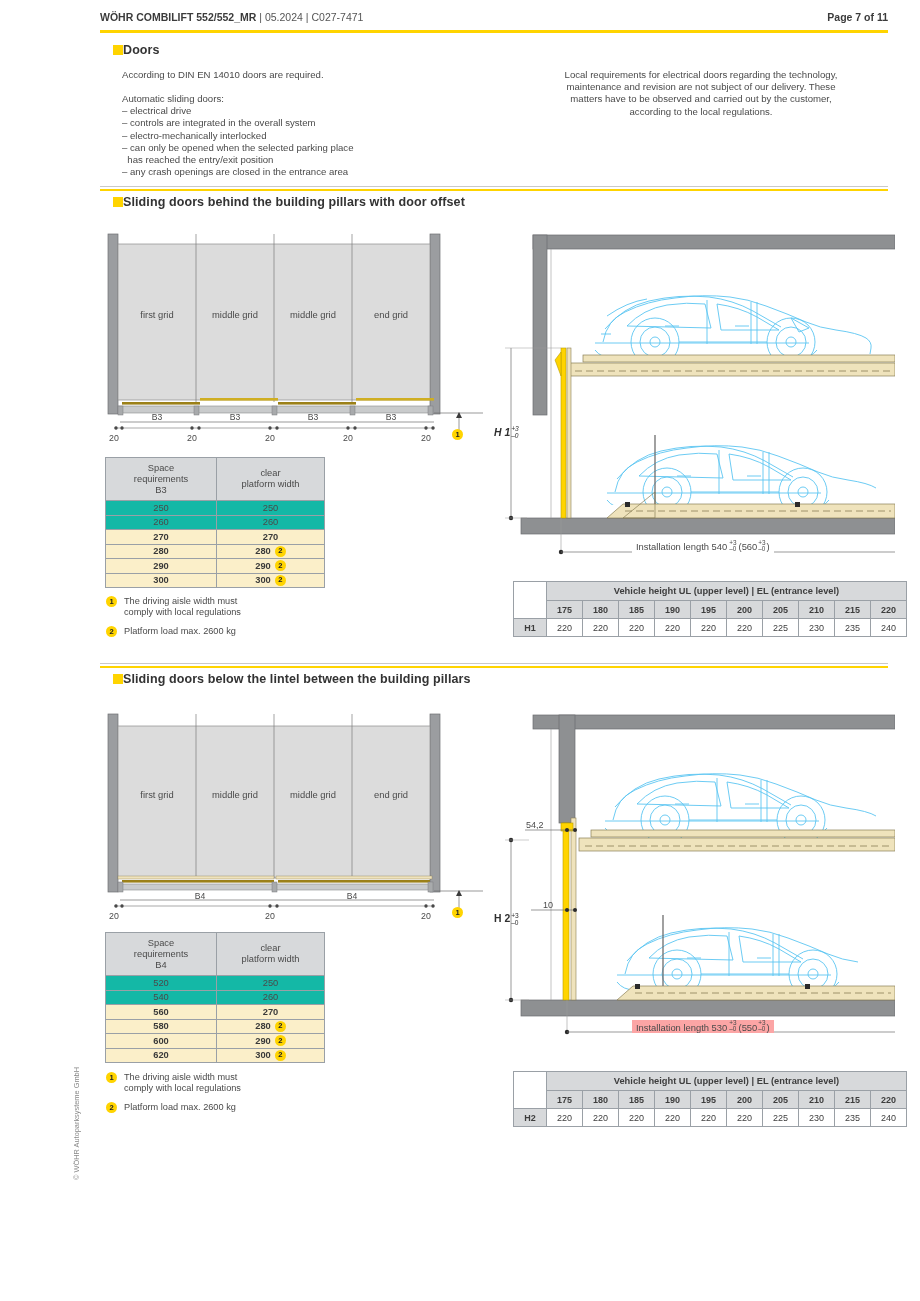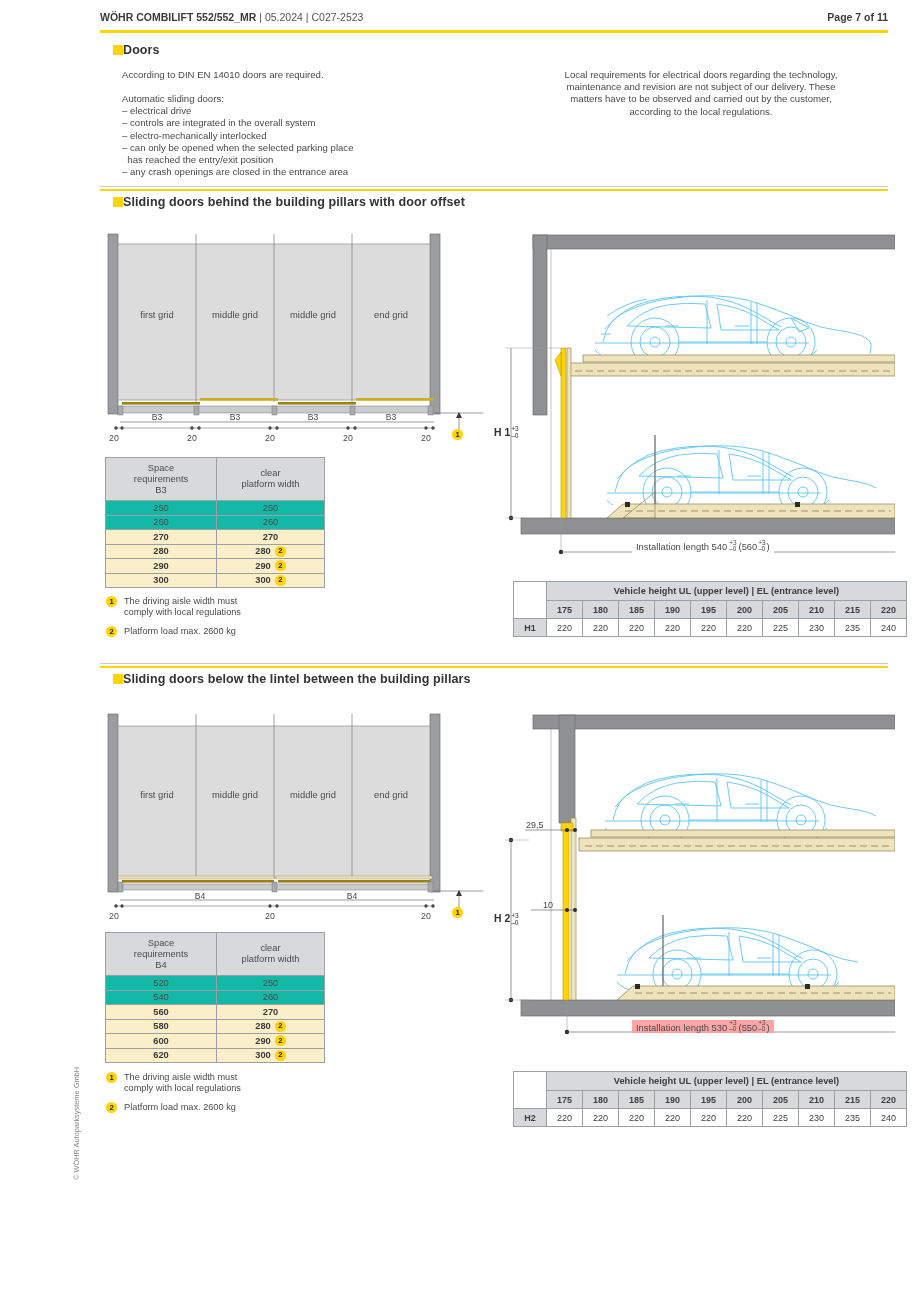--- a/index.html
+++ b/index.html
@@ -66,21 +66,21 @@
         font-size:7.4px;color:#8a8a8a;white-space:nowrap;
         transform:rotate(-90deg);transform-origin:0 0;}
 </style>
 </head>
 <body>
 
 <div class="page">
 
   <div class="hdr">
     <div class="hdr-left">
-      <b>WÖHR COMBILIFT 552/552_MR</b><span class="thin"> | </span><span class="thin">05.2024</span><span class="thin"> | </span><span class="thin">C027-2523</span>
+      <b>WÖHR COMBILIFT 552/552_MR</b><span class="thin"> | </span><span class="thin">05.2024</span><span class="thin"> | </span><span class="thin">C027-7471</span>
     </div>
     <div class="hdr-right">Page 7 of 11</div>
   </div>
   <div class="hdr-rule"></div>
 
   <div class="sect" style="left:113px;top:43px;">
     <span class="sq"></span>
     <span class="tt">Doors</span>
   </div>
 
@@ -251,21 +251,21 @@
       <line x1="16" y1="118" x2="16" y2="288" stroke="#6e6e6e" stroke-width="0.7"></line>
       <circle cx="16" cy="288" r="2.2" fill="#2b2b2b"></circle>
       <line x1="10" y1="118" x2="66" y2="118" stroke="#9a9a9a" stroke-width="0.5"></line>
       <line x1="10" y1="288" x2="32" y2="288" stroke="#9a9a9a" stroke-width="0.5"></line>
 
       <line x1="66" y1="288" x2="66" y2="322" stroke="#9a9a9a" stroke-width="0.6"></line>
       <circle cx="66" cy="322" r="2.2" fill="#2b2b2b"></circle>
       <line x1="66" y1="322" x2="400" y2="322" stroke="#6e6e6e" stroke-width="0.7"></line>
     </svg>
 
-    <div style="position:absolute;left:-1px;top:196px;font-size:10.4px;font-weight:bold;color:#2f2f2f;display:flex;align-items:center;">
+    <div style="position:absolute;left:-1px;top:196px;font-size:10.4px;font-weight:bold;color:#2f2f2f;display:flex;align-items:center;font-style:italic;">
       <span>H 1</span>
       <span style="display:inline-flex;flex-direction:column;font-size:6.6px;font-weight:normal;line-height:6.6px;margin-left:1px;">
         <span>+3</span>
         <span>–0</span>
       </span>
     </div>
 
     <div style="position:absolute;left:137px;top:310px;font-size:9.4px;color:#4a4a4a;background:#fff;padding:0 4px;display:flex;align-items:center;">
       <span>Installation length 540</span>
       <span style="display:inline-flex;flex-direction:column;font-size:6.4px;line-height:6.4px;margin:0 2px;">
@@ -525,21 +525,21 @@
       <line x1="16" y1="130" x2="16" y2="290" stroke="#6e6e6e" stroke-width="0.7"></line>
       <circle cx="16" cy="130" r="2.2" fill="#2b2b2b"></circle>
       <circle cx="16" cy="290" r="2.2" fill="#2b2b2b"></circle>
       <line x1="10" y1="130" x2="34" y2="130" stroke="#9a9a9a" stroke-width="0.5"></line>
       <line x1="10" y1="290" x2="34" y2="290" stroke="#9a9a9a" stroke-width="0.5"></line>
 
       <line x1="72" y1="290" x2="72" y2="322" stroke="#9a9a9a" stroke-width="0.6"></line>
       <circle cx="72" cy="322" r="2.2" fill="#2b2b2b"></circle>
       <line x1="72" y1="322" x2="400" y2="322" stroke="#6e6e6e" stroke-width="0.7"></line>
     </svg>
-    <div style="position:absolute;left:31px;top:110px;font-size:9px;color:#4a4a4a;">29,5</div>
+    <div style="position:absolute;left:31px;top:110px;font-size:9px;color:#4a4a4a;">54,2</div>
     <div style="position:absolute;left:48px;top:190px;font-size:9px;color:#4a4a4a;">10</div>
     <div style="position:absolute;left:-1px;top:203px;font-size:10.4px;font-weight:bold;color:#2f2f2f;display:flex;align-items:flex-start;">
       <span>H 2</span>
       <span style="display:inline-flex;flex-direction:column;font-size:6.6px;font-weight:normal;line-height:6.6px;margin-left:1px;">
         <span>+3</span>
         <span>–0</span>
       </span>
     </div>
     <div style="position:absolute;left:137px;top:310px;font-size:9.4px;color:#4a4a4a;background:#fca5a5;padding:0 4px;display:flex;align-items:flex-end;">
       <span>Installation length 530</span>

